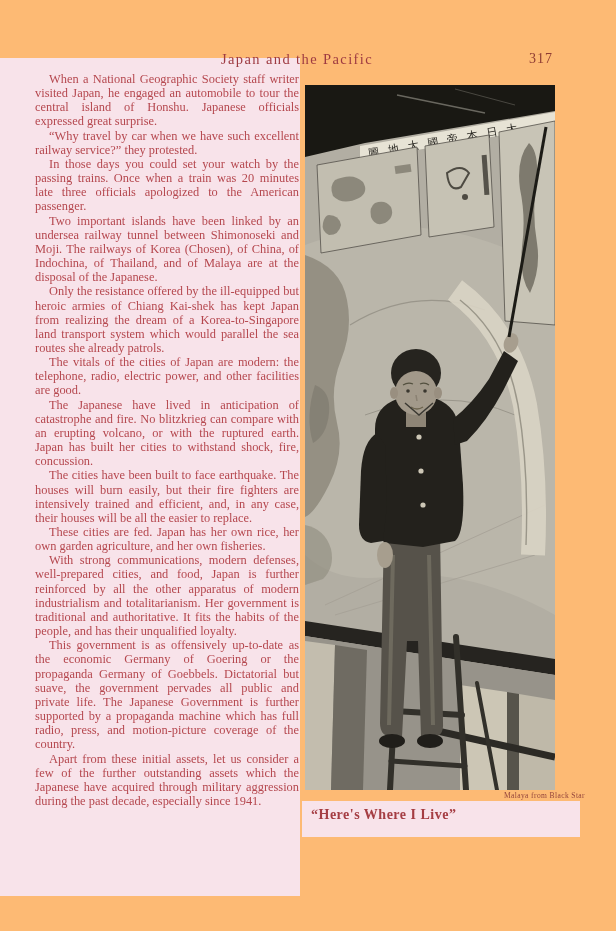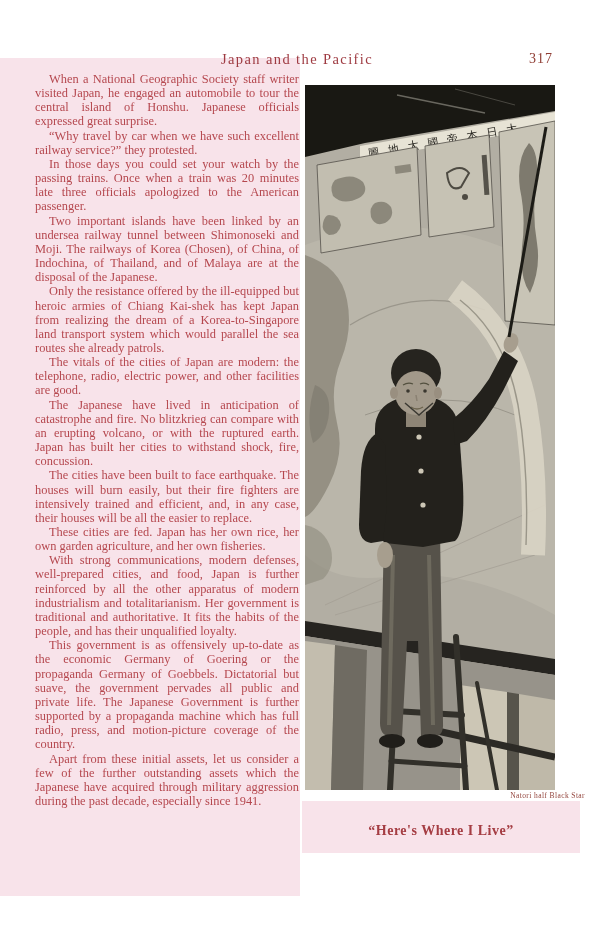--- a/index.html
+++ b/index.html
@@ -1,19 +1,19 @@
 <!DOCTYPE html>
 <html><head>
 <meta charset="utf-8">
 <style>
   html,body{margin:0;padding:0;}
   body{background:#e8e4d4;}
   .page{
     position:relative;width:616px;height:931px;margin:0 auto;
-    background:#ffffff;overflow:hidden;
+    background:#fdba74;overflow:hidden;
     font-family:"Liberation Serif", serif;
   }
   .pink-left{
     position:absolute;left:0;top:58px;width:300px;height:838px;
     background:#f8e3ea;
   }
   .running-head{
     position:absolute;left:186px;top:51px;width:222px;text-align:center;
     font-size:14.5px;letter-spacing:1.4px;color:#9e3a41;white-space:nowrap;
   }
@@ -33,21 +33,21 @@
   }
   .credit{
     position:absolute;left:405px;top:791px;width:180px;text-align:right;
     font-size:7.5px;letter-spacing:0.4px;color:#93443c;
   }
   .caption{
     position:absolute;left:302px;top:801px;width:278px;box-sizing:border-box;
     background:#f8e3ea;padding:4px 9px 10px 9px;
   }
   .caption h3{
-    margin:18px 0 4px 0;text-align:center;
+    margin:2px 0 4px 0;
     font-size:14px;font-weight:bold;color:#a53d43;letter-spacing:0.5px;
   }
   .caption p{
     margin:0;font-size:10px;line-height:11.9px;color:#b5474e;
     text-align:justify;text-indent:10px;
   }
 </style>
 </head>
 <body>
 
@@ -157,19 +157,19 @@
         <path d="M100,318 L114,330 L128,318" stroke="#3c3a33" stroke-width="1.5" fill="none"></path>
         <circle cx="114" cy="352" r="2.6" fill="#cdc7b6"></circle>
         <circle cx="116" cy="386" r="2.6" fill="#cdc7b6"></circle>
         <circle cx="118" cy="420" r="2.6" fill="#cdc7b6"></circle>
       </g>
 
       <line x1="204" y1="252" x2="241" y2="42" stroke="#1c1b16" stroke-width="3"></line>
     </svg>
   </figure>
 
-  <div class="credit">Natori half Black Star</div>
+  <div class="credit">Malaya from Black Star</div>
 
   <div class="caption">
     <h3>“Here's Where I Live”</h3>
   </div>
 
 </div>
 
 </body></html>

